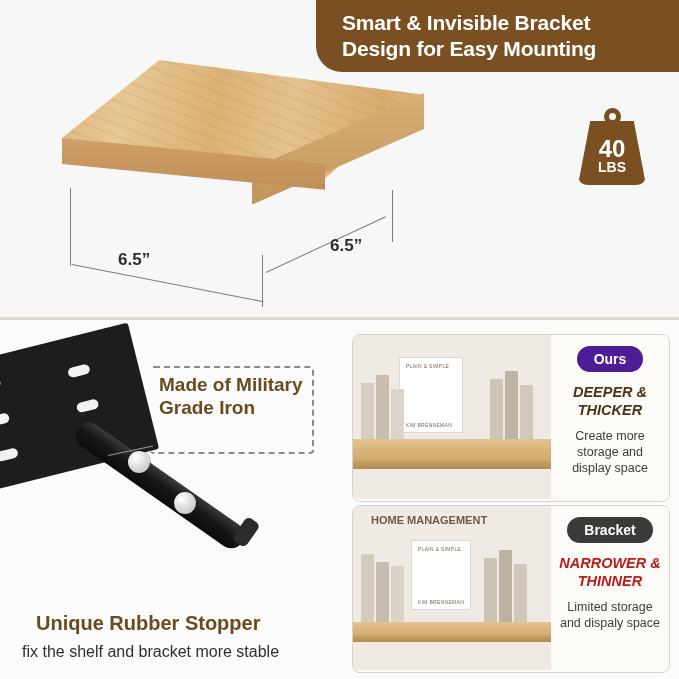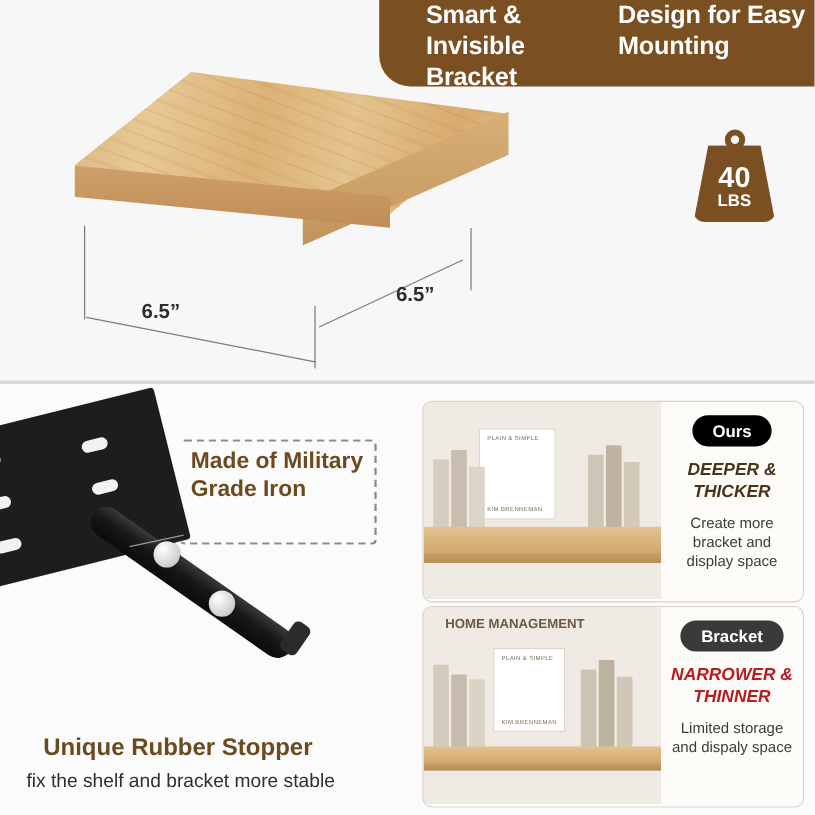--- a/index.html
+++ b/index.html
@@ -28,23 +28,23 @@
     background: #f7f7f7;
     overflow: hidden;
   }
   .headline {
     position: absolute;
     left: 316px; top: 0;
     width: 363px; height: 72px;
     background: #7a4f22;
     border-bottom-left-radius: 26px;
     display: flex;
-    flex-direction: row;
+    flex-direction: column;
     justify-content: center;
-    padding-left: 39px;
+    padding-left: 26px;
     box-sizing: border-box;
   }
   .headline .line {
     color: #ffffff;
     font-size: 21px;
     font-weight: bold;
     line-height: 26px;
     letter-spacing: -0.2px;
   }
 
@@ -292,21 +292,21 @@
     left: 198px; top: 0;
     width: 118px; height: 164px;
     background: #fdfbf8;
     display: flex;
     flex-direction: column;
     align-items: center;
     padding-top: 11px;
     box-sizing: border-box;
   }
   .pill {
-    background: #000000;
+    background: #4c1d95;
     color: #fff;
     font-size: 14px;
     font-weight: bold;
     padding: 5px 17px;
     border-radius: 14px;
   }
   .pill.dark { background: #3a3a3a; }
   .cmp-head {
     margin-top: 11px;
     color: #4a3418;
@@ -412,21 +412,21 @@
       <div class="shelf-photo" style="top:104px; height:30px;">
         <div class="edge"></div>
       </div>
     </div>
     <div class="cmp-right">
       <div class="pill">Ours</div>
       <div class="cmp-head">
         <div>DEEPER &amp;</div>
         <div>THICKER</div>
       </div>
-      <div class="cmp-body">Create more bracket and display space</div>
+      <div class="cmp-body">Create more storage and display space</div>
     </div>
   </div>
 
   <div class="cmp-card cmp-others">
     <div class="cmp-photo">
       <div class="wall"></div>
       <div class="fr-label" style="position:absolute; left:18px; top:8px; font-size:11px; font-weight:bold; color:#6b5a44;">HOME MANAGEMENT</div>
       <div class="frame" style="left:58px; top:34px; width:58px; height:68px;">
         <div class="fr-label" style="left:6px; top:5px;">PLAIN &amp; SIMPLE</div>
         <div class="fr-label" style="left:6px; bottom:4px;">KIM BRENNEMAN</div>

